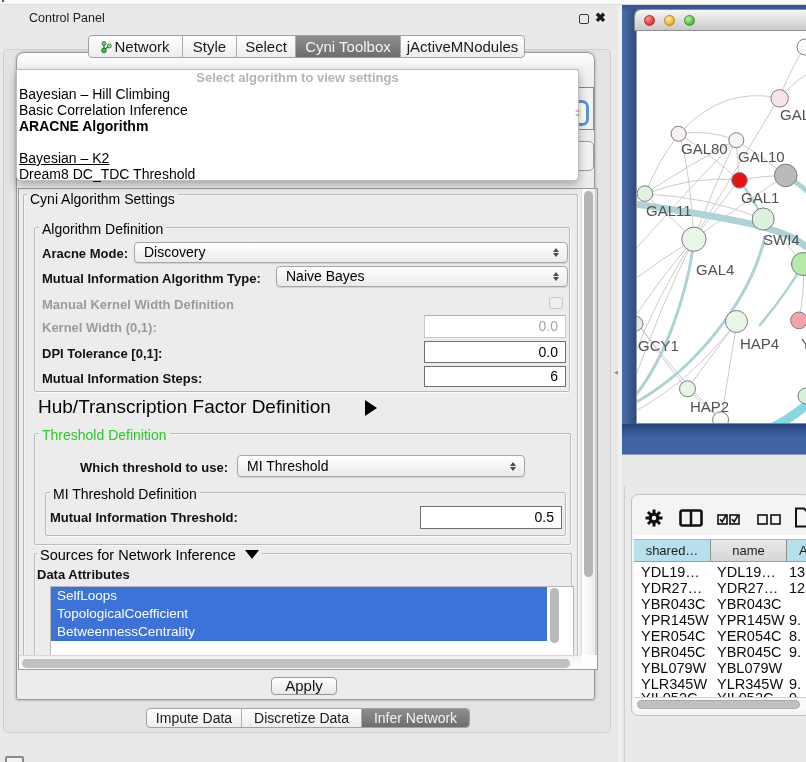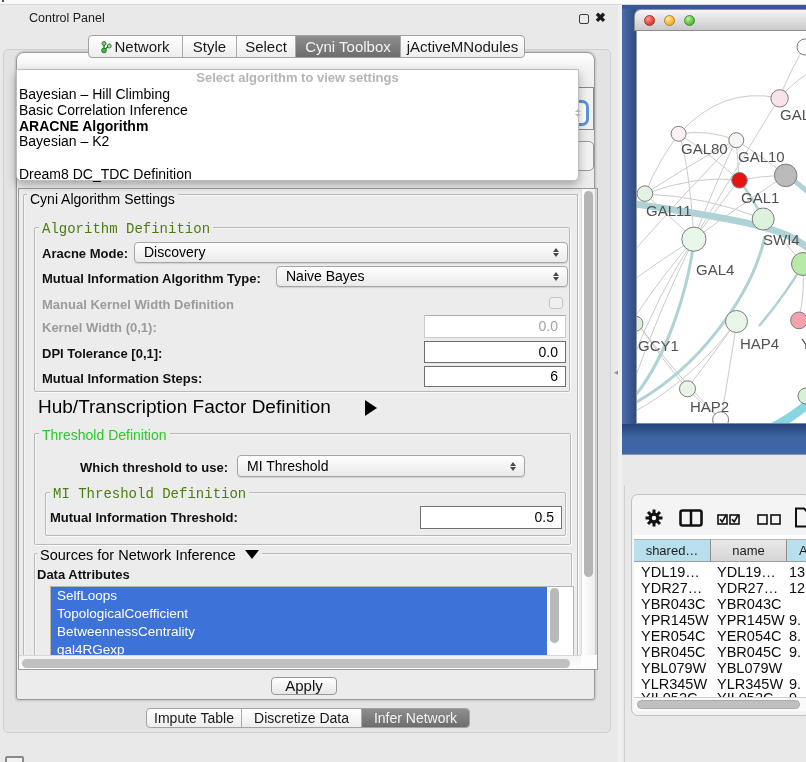--- a/index.html
+++ b/index.html
@@ -27,21 +27,21 @@
 .tabgroup .seg + .seg { border-left:1px solid #ababab; }
 .tabgroup .seg.sel { background:linear-gradient(#8e8e8e,#6d6d6d); color:#f3f3f3; }
 #tabs-top { left:88px; top:35px; height:23px; }
 #tabs-top .seg { line-height:22px; }
 #tabs-bottom { left:146px; top:708px; height:20px; }
 #tabs-bottom .seg { line-height:19px; font-size:14px; }
 
 
 .group { position:absolute; border:1px solid #b9b9b9; border-radius:2px; box-shadow:1px 1px 0 rgba(255,255,255,.8), inset 1px 1px 0 rgba(255,255,255,.5); }
 .gtitle { position:absolute; background:#ececec; padding:0 3px; font-size:14px; color:#000; white-space:nowrap; }
-.blue { color:#4d7c0f;font-family:Liberation Mono, monospace; }
+.blue { color:#000000; }
 .green { color:#25cd25; }
 
 .lbl { position:absolute; font-size:13px; font-weight:bold; color:#111; white-space:nowrap; }
 .lbl.dis { color:#9b9b9b; }
 
 .combo { position:absolute; background:linear-gradient(#ffffff,#eaeaea); border:1px solid #a6a6a6; border-radius:4px; font-size:14px; color:#000; padding-left:9px; box-shadow:0 1px 1px rgba(0,0,0,.12); }
 .combo .arr { position:absolute; right:7px; top:0; bottom:0; width:8px; display:flex; flex-direction:column; justify-content:center; align-items:center; gap:1px; }
 .combo .up { width:0; height:0; border-left:3.5px solid transparent; border-right:3.5px solid transparent; border-bottom:4.5px solid #4a4a4a; }
 .combo .dn { width:0; height:0; border-left:3.5px solid transparent; border-right:3.5px solid transparent; border-top:4.5px solid #4a4a4a; }
 
@@ -186,52 +186,51 @@
 <div class="field" style="left:420px; top:506px; width:142px; height:23px; line-height:21px;">0.5</div>
 
 <div class="group" style="left:34px; top:553px; width:538px; height:103px; border-bottom:none;"></div>
 <div class="gtitle" style="left:37px; top:547px; font-size:14.5px;">Sources for Network Inference <span style="display:inline-block; width:0; height:0; border-left:7px solid transparent; border-right:7px solid transparent; border-top:9px solid #000; vertical-align:1px; margin-left:5px;"></span></div>
 
 <div class="lbl" style="left:37px; top:567px;">Data Attributes</div>
 <div class="abs" id="listbox">
   <div class="lrow" style="top:18px;">TopologicalCoefficient</div>
   <div class="lrow" style="top:0;">SelfLoops</div>
   <div class="lrow" style="top:36px;">BetweennessCentrality</div>
-  <div class="lrow" style="top:54px;">gal4RGexp</div>
 </div>
 <div class="abs" id="vthumb-list"></div>
 <div class="abs" id="hscroll-main"></div>
 <div class="abs" style="left:581px; top:655px; width:16px; height:14px; background:#fdfdfd;"></div>
 <div class="abs" id="hthumb-main"></div>
 
 <div class="abs" id="vtrack"></div>
 <div class="abs" id="vthumb"></div>
 
 <div class="abs" id="apply">Apply</div>
 
 <div class="abs tabgroup" id="tabs-bottom">
-  <div class="seg" style="width:94px;">Impute Table</div>
+  <div class="seg" style="width:94px;">Impute Data</div>
   <div class="seg" style="width:120px;">Discretize Data</div>
   <div class="seg sel" style="width:108px;">Infer Network</div>
 </div>
 
 <div class="abs" id="boxA"></div>
 <div class="abs" id="boxA-blue"></div>
 <div class="abs" id="boxB"></div>
 <div class="abs" id="combo-arr">
     <span class="up"></span>
     <span class="dn"></span>
   </div>
 <div class="abs" id="popup">
   <div class="hint">Select algorithm to view settings</div>
   <div class="it" style="top:16px;">Bayesian – Hill Climbing</div>
   <div class="it" style="top:32px;">Basic Correlation Inference</div>
   <div class="it" style="top:48px; font-weight:bold;">ARACNE Algorithm</div>
-  <div class="it" style="top:63px;">Bayesian – K2</div>
-  <div class="it" style="top:96px;">Dream8 DC_TDC Definition</div>
+  <div class="it" style="top:80px;text-decoration:underline;">Bayesian – K2</div>
+  <div class="it" style="top:96px;">Dream8 DC_TDC Threshold</div>
 </div>
 
 <div class="abs" id="split-arrow">◂</div>
 <div class="abs" id="bl-icon"></div>
 
 <div class="abs" id="desktop"></div>
 <div class="abs" id="desk-left"></div>
 <div class="abs" id="desk-top"></div>
 <div class="abs" id="desk-bottom"></div>
 <div class="abs" id="desk-line"></div>

